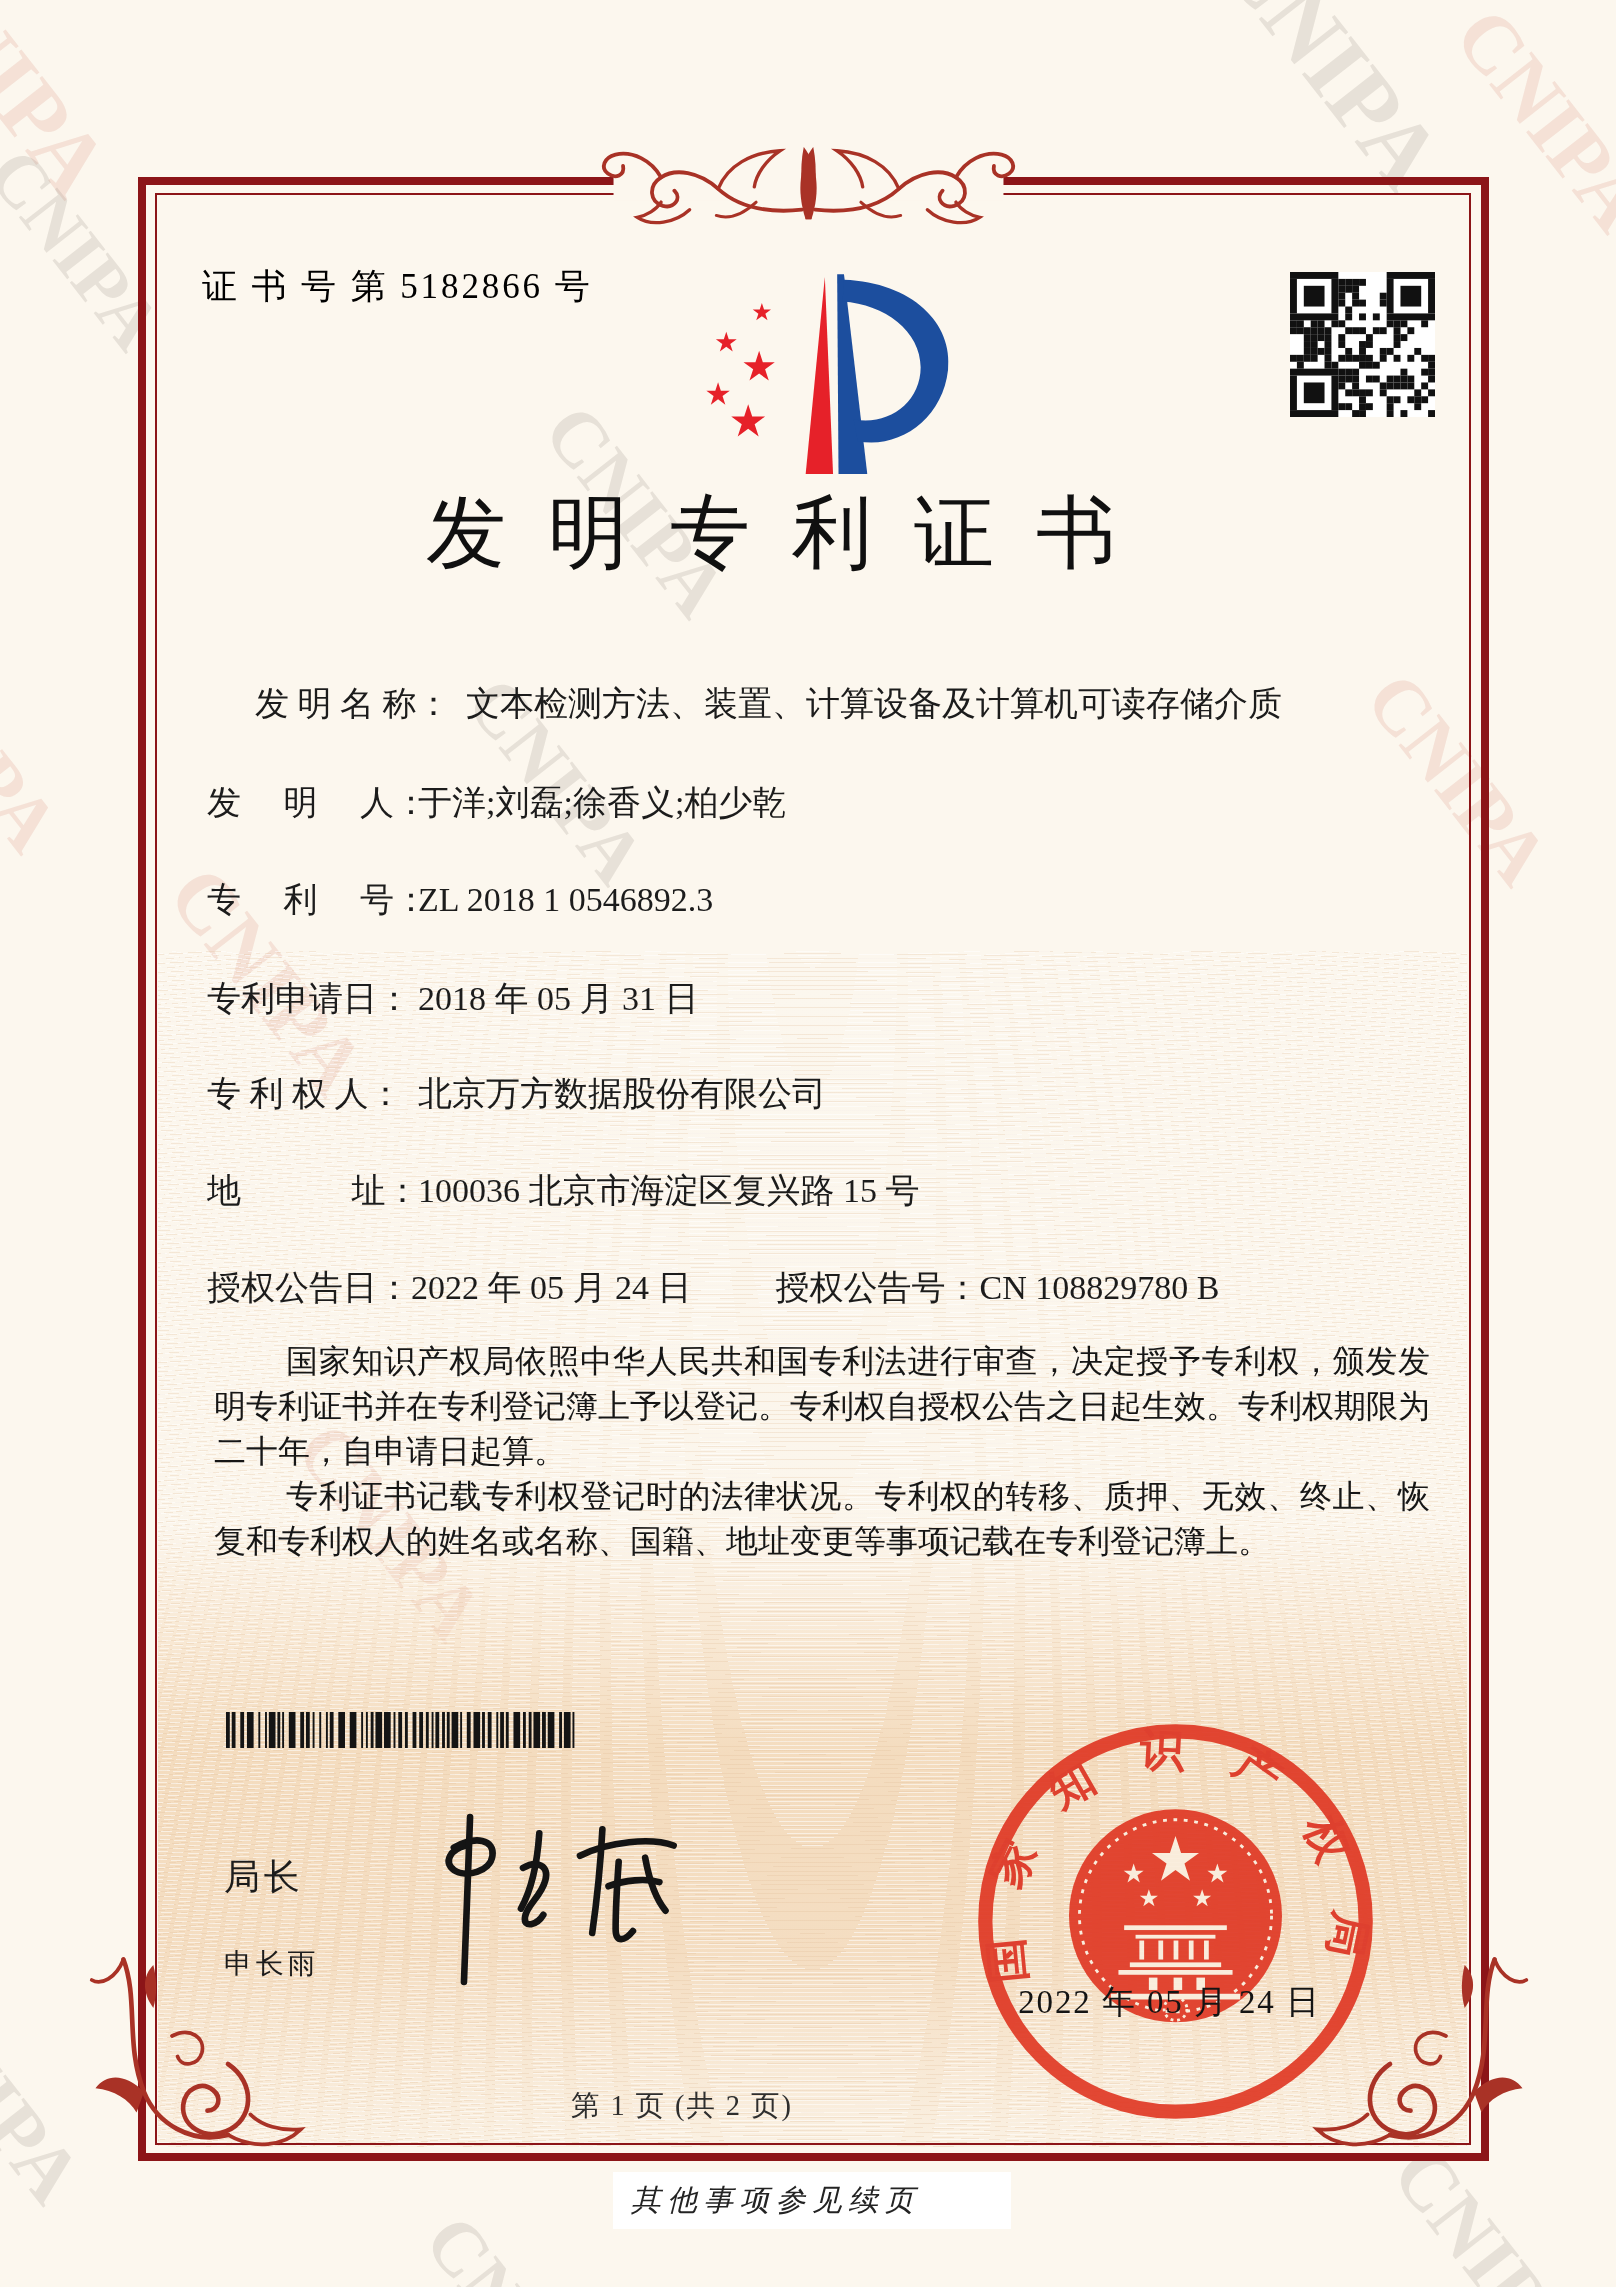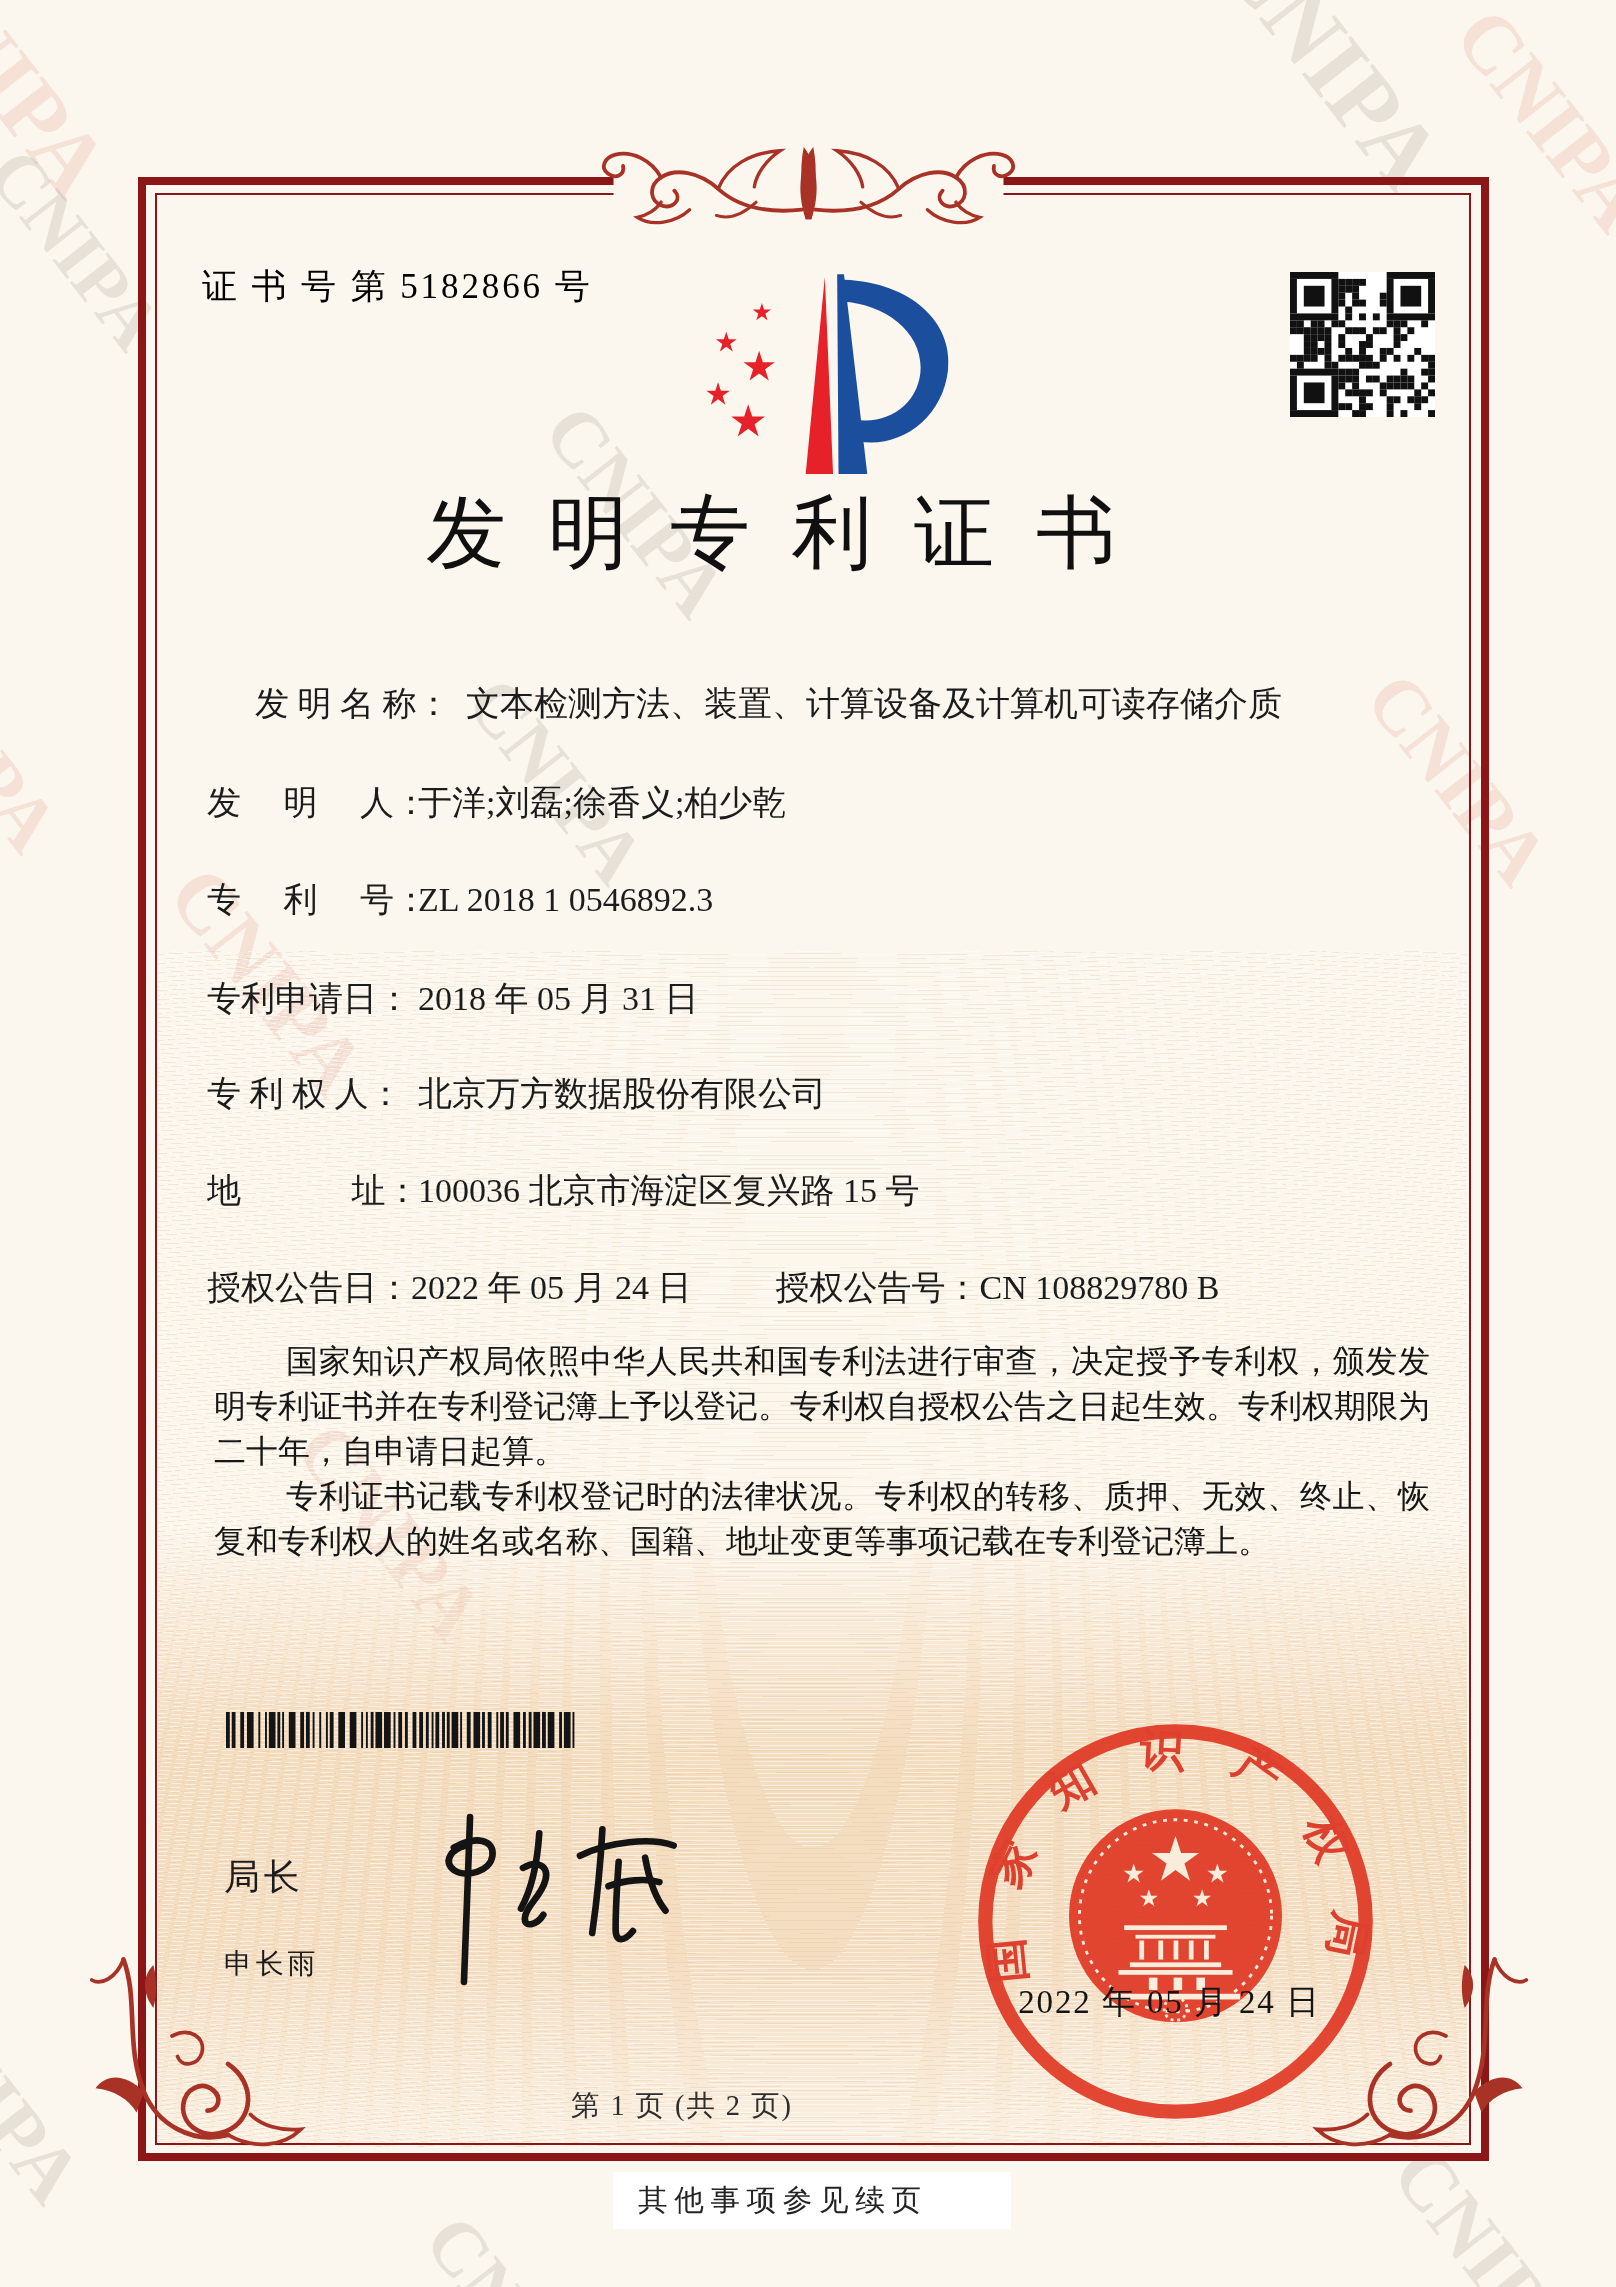--- a/index.html
+++ b/index.html
@@ -77,21 +77,21 @@
     font-size:33px;letter-spacing:1.9px;color:#141414;z-index:6;
   }
   .page-footer{
     position:absolute;left:571px;top:2087px;width:361px;text-align:left;
     font-size:28.5px;color:#2e2e2e;letter-spacing:1.9px;
   }
   .note-strip{
     position:absolute;left:613px;top:2172px;width:398px;height:57px;
     background:#ffffff;display:flex;align-items:center;
   }
-  .note-strip span{font-size:29.5px;letter-spacing:6.7px;padding-left:25px;color:#232323;}
+  .note-strip span{font-size:29.5px;letter-spacing:6.7px;padding-left:18px;color:#232323;font-style:italic;}
   .stroke-red{stroke:#a93226;fill:none;stroke-linecap:round;}
   svg text{font-family:"Liberation Serif","DejaVu Serif",serif;}
 </style>
 </head>
 <body>
 
 <div class="page">
 
   <span class="wm wm-pink" style="left:-43px;top:-71px;font-size:91px;">CNIPA</span>
   <span class="wm wm-gray" style="left:38px;top:133px;font-size:74px;">CNIPA</span>

